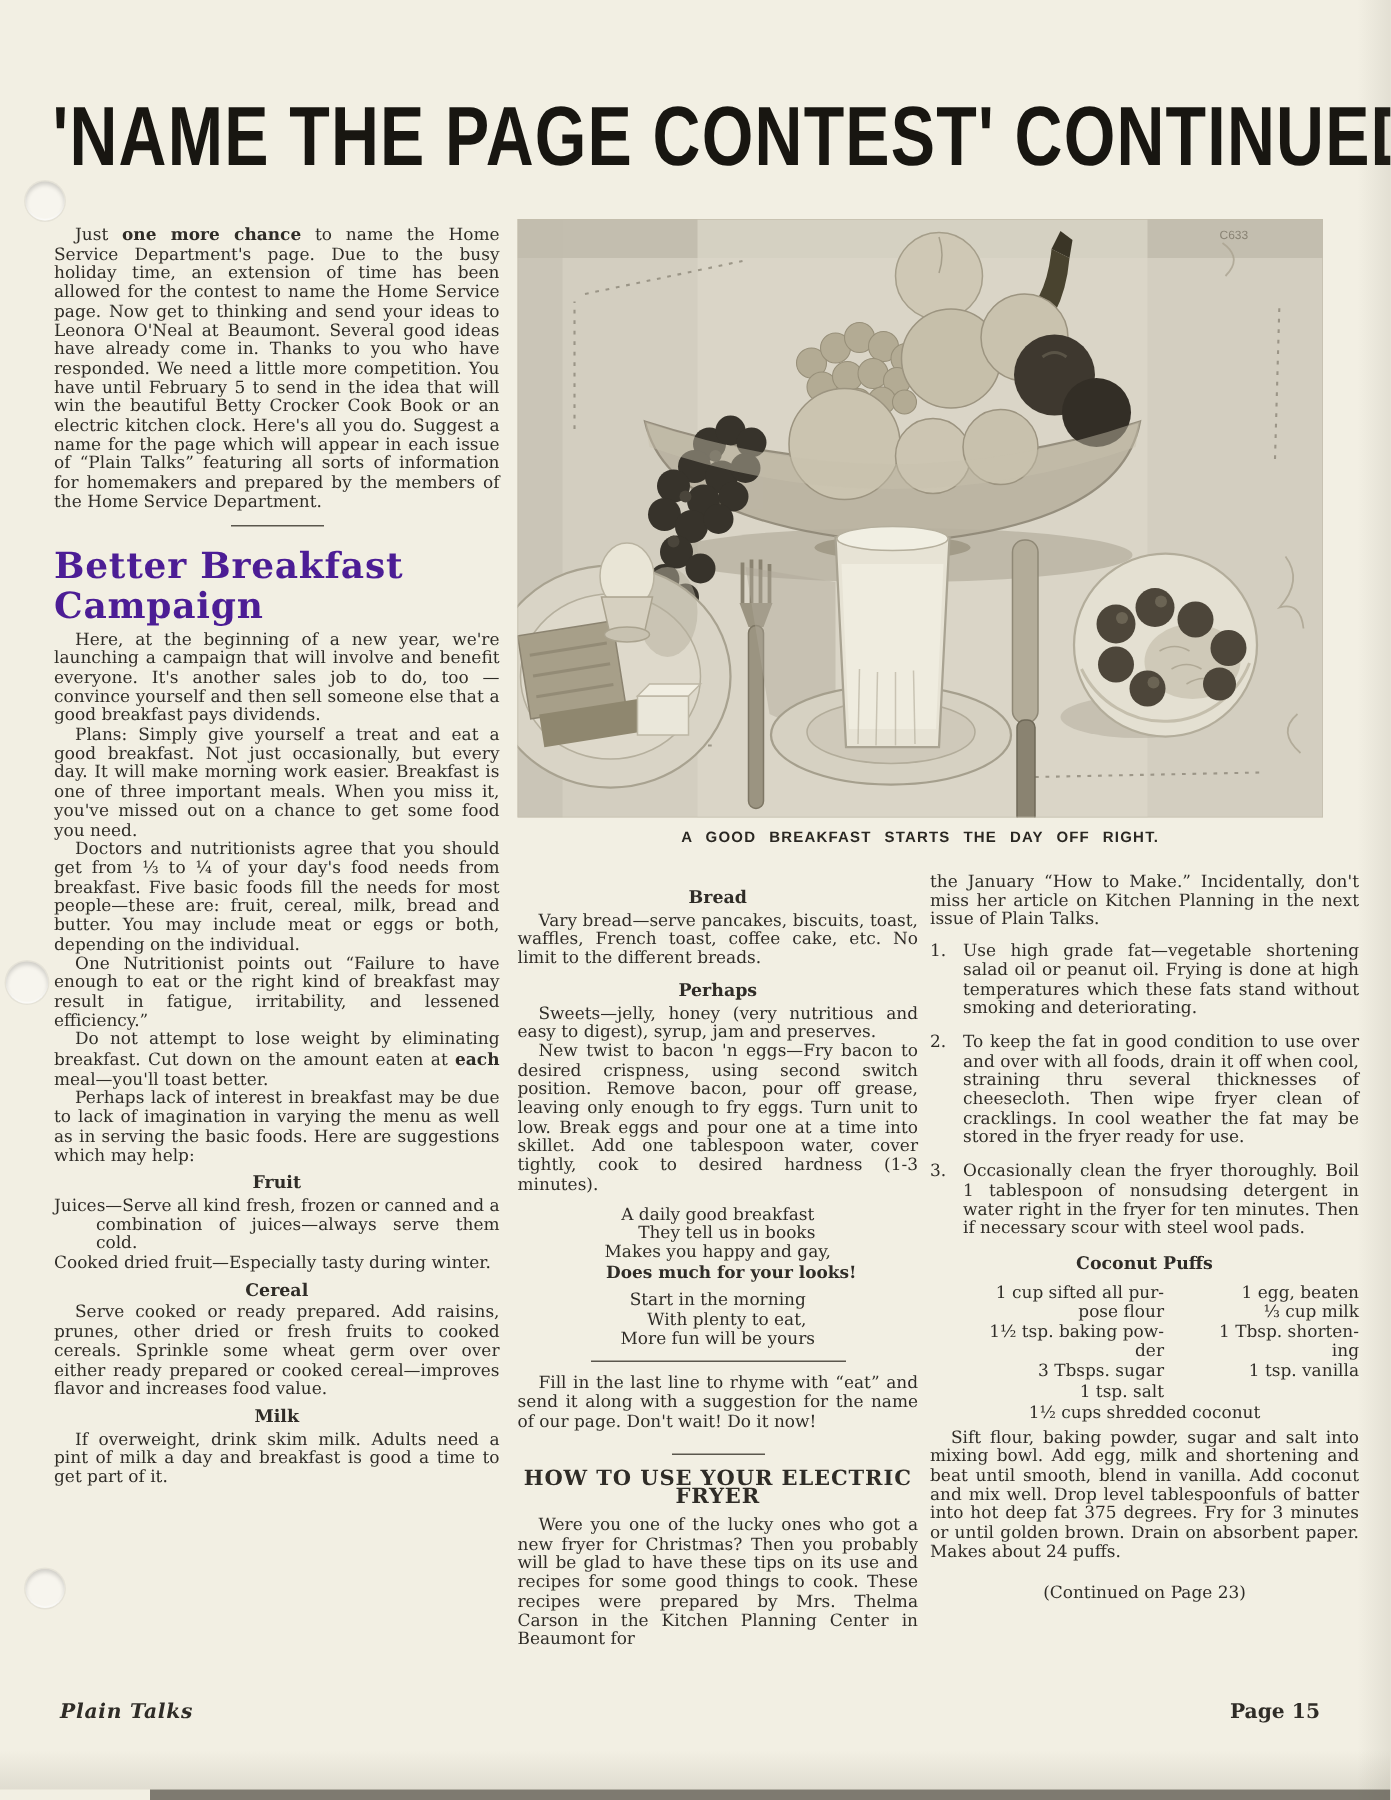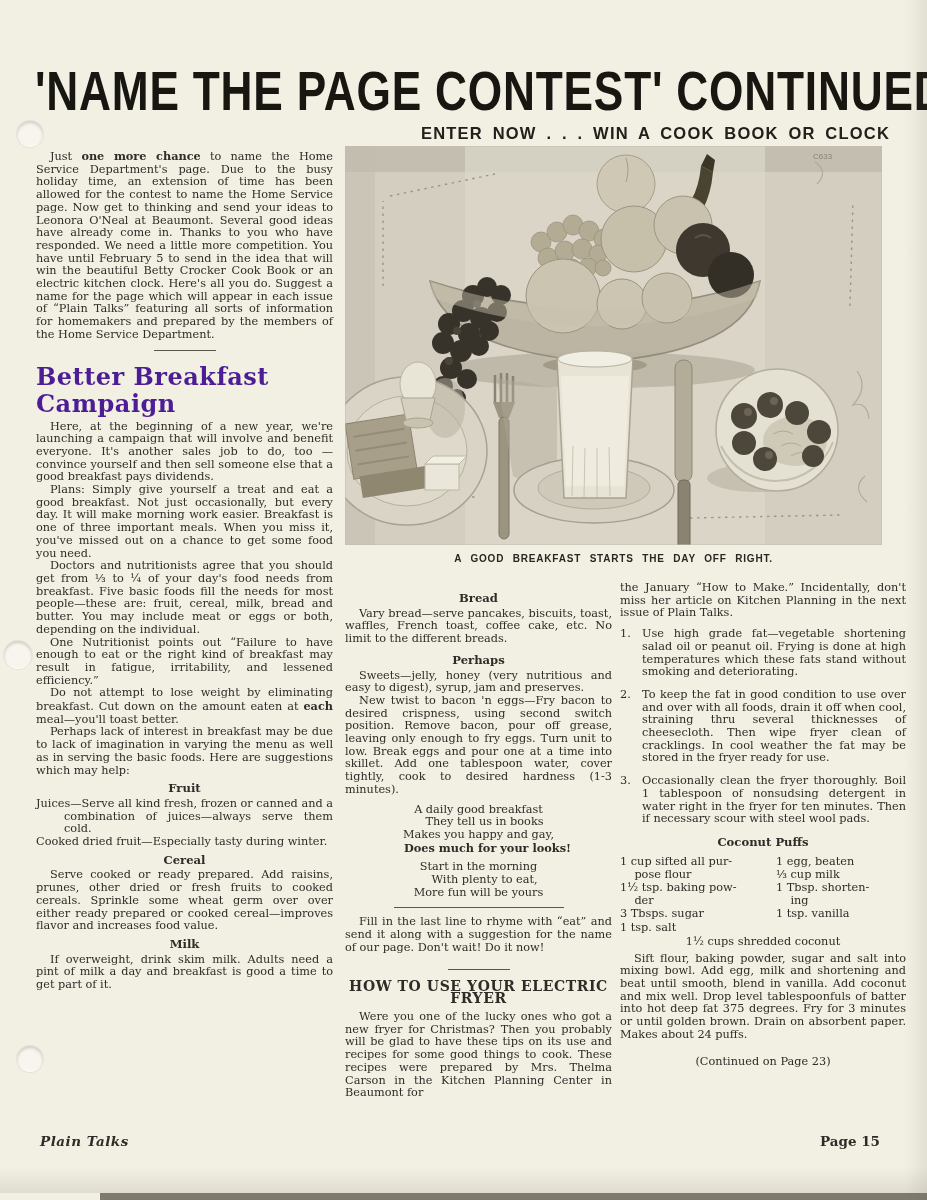--- a/index.html
+++ b/index.html
@@ -55,21 +55,21 @@
   .hang { padding-left:28px; text-indent:-28px; margin:0; }
   .tip { display:flex; margin:0 0 10px 0; }
   .tip .num { width:22px; flex:none; }
   .tip .txt { flex:1; text-align:justify; }
 
   .poem { margin:7px 0; text-align:left; }
   .poem .ln { display:block;text-align:center; }
   .poem .ind { padding-left:12px; }
   .poem .ind2 { padding-left:18px; }
 
-  .ingredients { display:flex; margin:6px 0 2px 0; text-align:left; }
+  .ingredients { display:flex; margin:6px 0 2px 0; text-align:right; }
   .ing-col { white-space:pre-wrap; line-height:13.2px; }
   .ing-left { width:156px; }
   .ing-right { width:130px; }
   .ing-center { text-align:center; margin:1px 0 4px 0; }
 
   .photo-wrap { position:absolute; left:345px; top:146px; width:622px; height:399px; }
   .photo-caption {
     position:absolute; left:345px; top:553px; width:537px; text-align:center;
     font-family:"Liberation Sans", sans-serif; font-weight:bold; font-size:10px;
     letter-spacing:.8px; word-spacing:5px; color:#2a2722;
@@ -84,21 +84,20 @@
 
 <div class="page">
 
   <div class="punch p1"></div>
   <div class="punch p2"></div>
   <div class="punch p3"></div>
 
   <div class="headline-wrap">
     <div class="headline">'NAME THE PAGE CONTEST' CONTINUED!</div>
   </div>
-  <div class="subhead">ENTER NOW . . . WIN A COOK BOOK OR CLOCK</div>
 
   <div class="col col-left">
     <p class="body"><span>Just </span><span class="b">one more chance</span><span> to name the Home Service Department's page.  Due to the busy holiday time, an extension of time has been allowed for the contest to name the Home Service page.  Now get to thinking and send your ideas to Leonora O'Neal at Beaumont.  Several good ideas have already come in.  Thanks to you who have responded.  We need a little more competition.  You have until February 5 to send in the idea that will win the beautiful Betty Crocker Cook Book or an electric kitchen clock.  Here's all you do.  Suggest a name for the page which will appear in each issue of “Plain Talks” featuring all sorts of information for homemakers and prepared by the members of the Home Service Department.</span></p>
     <div class="rule short"></div>
     <div class="sec-head-red">Better Breakfast Campaign</div>
     <p class="body">Here, at the beginning of a new year, we're launching a campaign that will involve and benefit everyone.  It's another sales job to do, too — convince yourself and then sell someone else that a good breakfast pays dividends.</p>
     <p class="body">Plans: Simply give yourself a treat and eat a good breakfast.  Not just occasionally, but every day.  It will make morning work easier.  Breakfast is one of three important meals.  When you miss it, you've missed out on a chance to get some food you need.</p>
     <p class="body">Doctors and nutritionists agree that you should get from ⅓ to ¼ of your day's food needs from breakfast.  Five basic foods fill the needs for most people—these are: fruit, cereal, milk, bread and butter.  You may include meat or eggs or both, depending on the individual.</p>
     <p class="body">One Nutritionist points out “Failure to have enough to eat or the right kind of breakfast may result in fatigue, irritability, and lessened efficiency.”</p>
     <p class="body"><span>Do not attempt to lose weight by eliminating breakfast.  Cut down on the amount eaten at </span><span class="b">each</span><span> meal—you'll toast better.</span></p>

